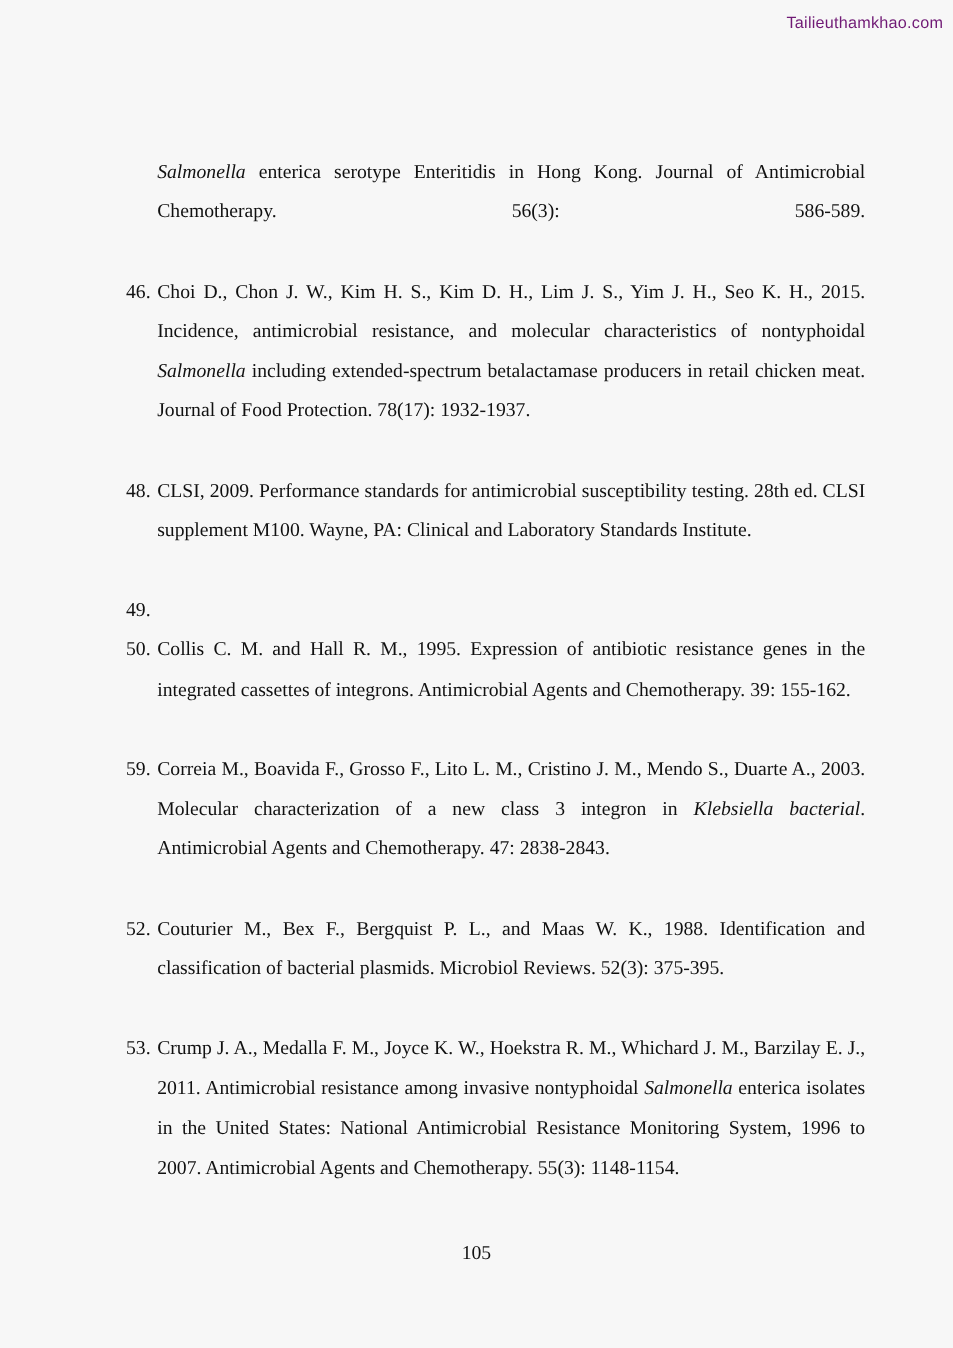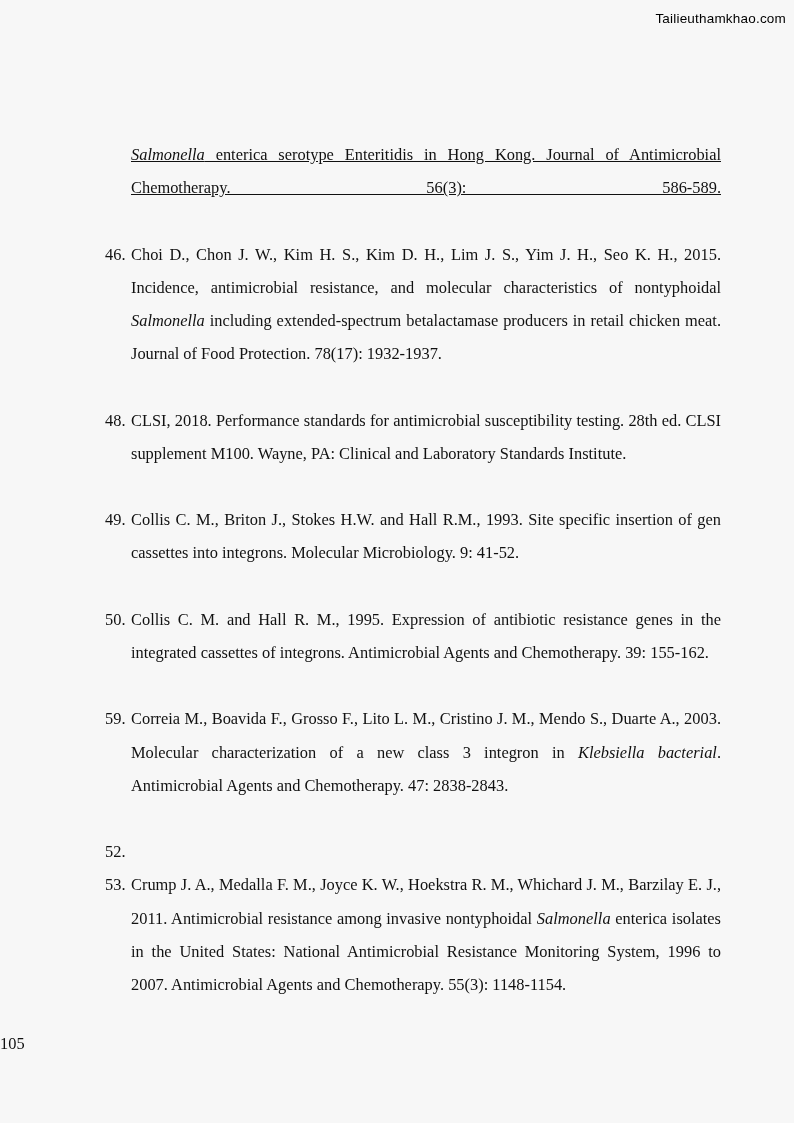--- a/index.html
+++ b/index.html
@@ -19,41 +19,40 @@
   }
 
   
   .watermark {
     position: absolute;
     top: 11px;
     right: 8px;
     font-family: "Liberation Sans", "DejaVu Sans", sans-serif;
     font-size: 13.5px;
     letter-spacing: 0.2px;
-    color: #000000;
+    color: #701a75;
     user-select: none;
     white-space: nowrap;
   }
 
   
   .page-body {
     position: absolute;
     left: 105px;
     top: 122px;
     width: 616px;
   }
 
   
   .ref-continuation {
-    margin: 16px 0 0 26px;
+    margin: 4px 0 0 26px;
     text-align: justify;
     text-justify: inter-word;
     font-size: 16.4px;
     line-height: 33.2px;
-    text-decoration: underline;
   }
   .ref-continuation::after {
     content: "";
     display: inline-block;
     width: 100%;
   }
 
   
   .ref-list {
     list-style: none;
@@ -91,56 +90,57 @@
   i, .it {
     font-style: italic;
   }
 
   
   .page-number {
     position: absolute;
     top: 1033px;
     left: 0;
     width: 794px;
+    text-align: center;
     font-size: 16.4px;
     line-height: 22px;
   }
 </style>
 </head>
 <body>
 
 <div class="watermark">Tailieuthamkhao.com</div>
 
 <div class="page-body">
 
   <p class="ref-continuation"><span class="it">Salmonella</span><span> enterica serotype Enteritidis in Hong Kong. Journal of Antimicrobial Chemotherapy. 56(3): 586-589.</span></p>
 
   <ol class="ref-list">
       <li class="ref-item">
         <span class="ref-num">46.</span>
         <span class="ref-text"><span>Choi D., Chon J. W., Kim H. S., Kim D. H., Lim J. S., Yim J. H., Seo K. H., 2015. Incidence, antimicrobial resistance, and molecular characteristics of nontyphoidal </span><span class="it">Salmonella</span><span> including extended-spectrum betalactamase producers in retail chicken meat. Journal of Food Protection. 78(17): 1932-1937.</span></span>
       </li>
       <li class="ref-item">
         <span class="ref-num">48.</span>
-        <span class="ref-text"><span>CLSI, 2018. Performance standards for antimicrobial susceptibility testing. 28th ed. CLSI supplement M100. Wayne, PA: Clinical and Laboratory Standards Institute.</span></span>
+        <span class="ref-text"><span>CLSI, 2009. Performance standards for antimicrobial susceptibility testing. 28th ed. CLSI supplement M100. Wayne, PA: Clinical and Laboratory Standards Institute.</span></span>
       </li>
       <li class="ref-item">
         <span class="ref-num">49.</span>
-        <span class="ref-text"><span>Collis C. M., Briton J., Stokes H.W.  and Hall R.M., 1993. Site specific insertion of gen cassettes into integrons. Molecular Microbiology. 9: 41-52.</span></span>
       </li>
       <li class="ref-item">
         <span class="ref-num">50.</span>
         <span class="ref-text"><span>Collis C. M. and Hall R. M., 1995. Expression of antibiotic resistance genes in the integrated cassettes of integrons. Antimicrobial Agents and Chemotherapy. 39: 155-162.</span></span>
       </li>
       <li class="ref-item">
         <span class="ref-num">59.</span>
         <span class="ref-text"><span>Correia M., Boavida F., Grosso F., Lito L. M., Cristino J. M., Mendo S., Duarte A., 2003. Molecular characterization of a new class 3 integron in </span><span class="it">Klebsiella bacterial</span><span>. Antimicrobial Agents and Chemotherapy. 47: 2838-2843.</span></span>
       </li>
       <li class="ref-item">
         <span class="ref-num">52.</span>
+        <span class="ref-text"><span>Couturier M., Bex F., Bergquist P. L., and Maas W. K., 1988. Identification and classification of bacterial plasmids. Microbiol Reviews. 52(3): 375-395.</span></span>
       </li>
       <li class="ref-item">
         <span class="ref-num">53.</span>
         <span class="ref-text"><span>Crump J. A., Medalla F. M., Joyce K. W., Hoekstra R. M., Whichard J. M., Barzilay E. J., 2011. Antimicrobial resistance among invasive nontyphoidal </span><span class="it">Salmonella</span><span> enterica isolates in the United States: National Antimicrobial Resistance Monitoring System, 1996 to 2007. Antimicrobial Agents and Chemotherapy. 55(3): 1148-1154.</span></span>
       </li>
     </ol>
 
 </div>
 
 <div class="page-number">105</div>

